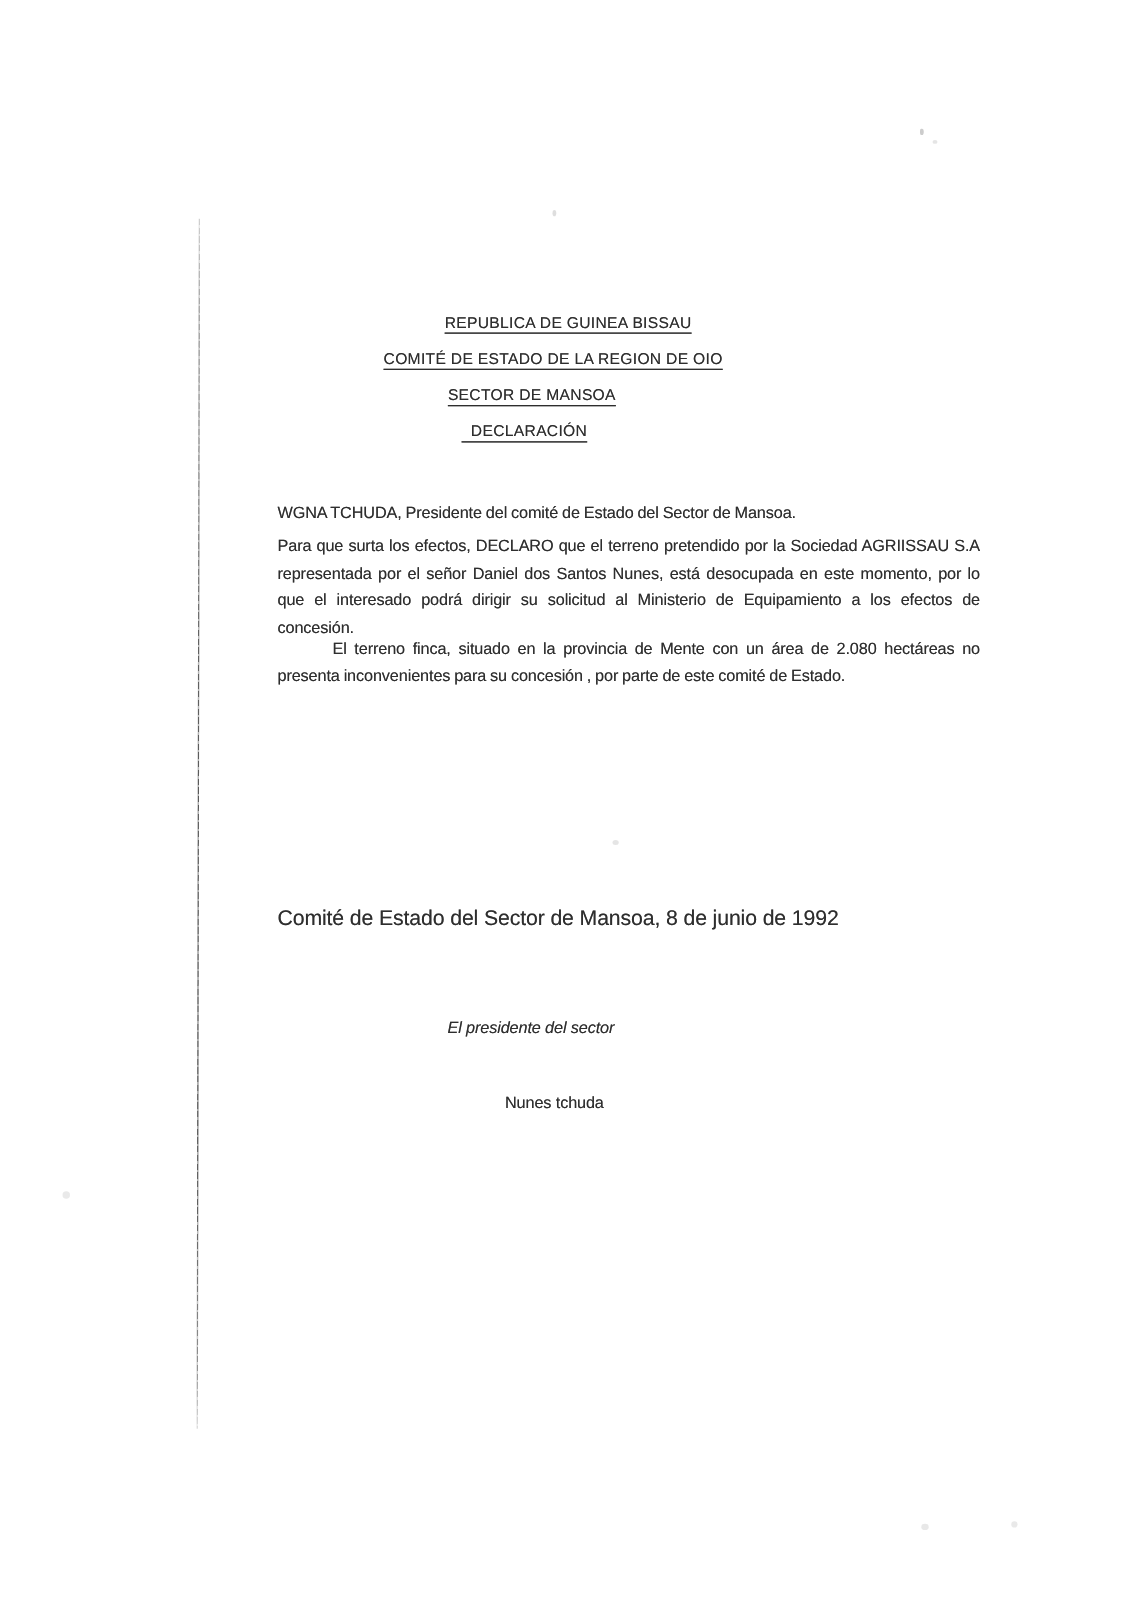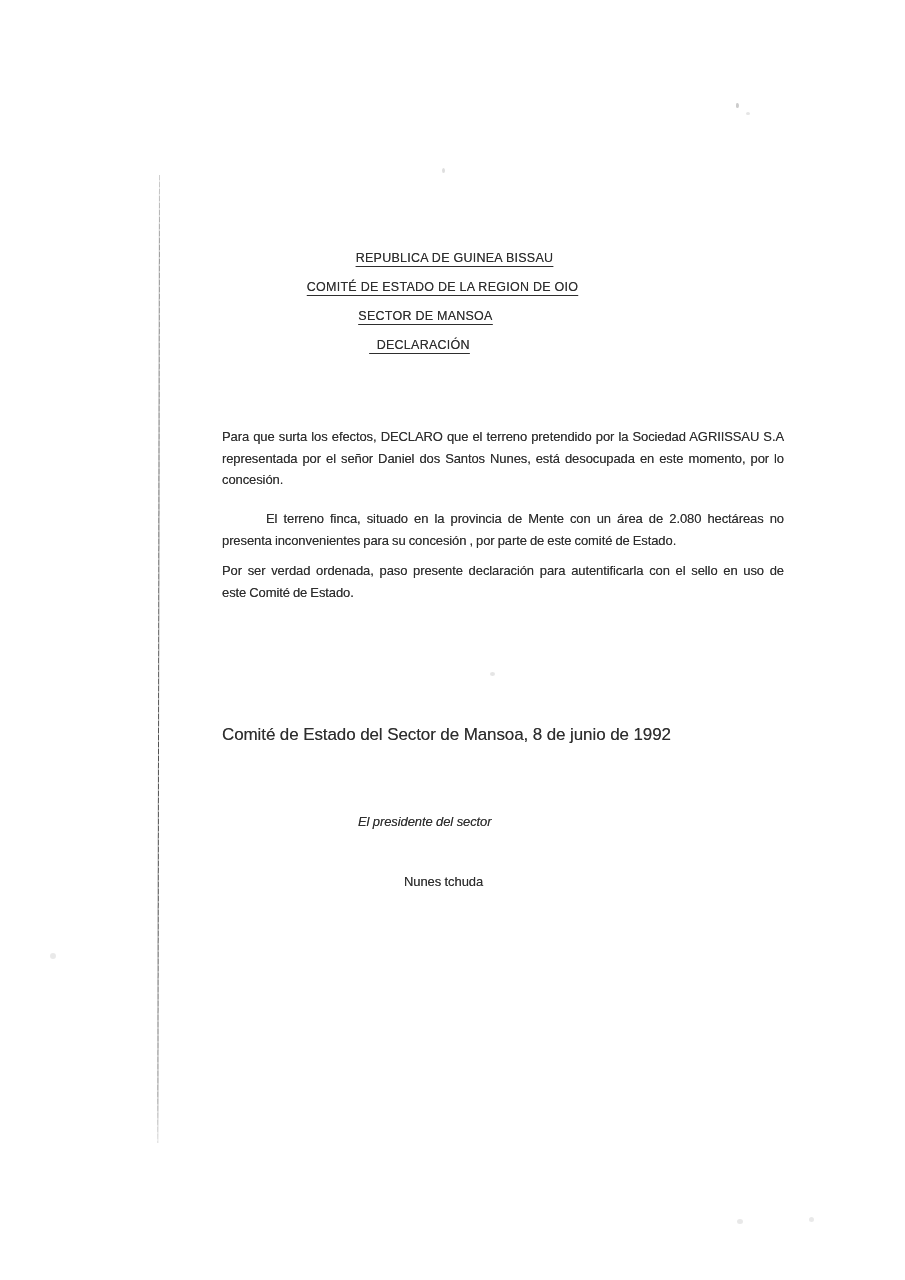--- a/index.html
+++ b/index.html
@@ -138,36 +138,36 @@
 
   <div class="fold-line"></div>
 
   <div class="headings">
     <div class="hline h1">REPUBLICA DE GUINEA BISSAU</div>
     <div class="hline h2">COMITÉ DE ESTADO DE LA REGION DE OIO</div>
     <div class="hline h3">SECTOR DE MANSOA</div>
     <div class="hline h4">  DECLARACIÓN</div>
   </div>
 
+  <div class="para p1">
+    <div class="line plain">WGNA TCHUDA, Presidente del comité de Estado del Sector de Mansoa.</div>
+  </div>
 
   <div class="para p2">
     <div class="line just">Para que surta los efectos, DECLARO que el terreno pretendido por la Sociedad AGRIISSAU S.A</div>
     <div class="line just">representada por el señor Daniel dos Santos Nunes, está desocupada en este momento, por lo</div>
+    <div class="line just">que el interesado podrá dirigir su solicitud al Ministerio de Equipamiento a los efectos de</div>
     <div class="line plain">concesión.</div>
   </div>
 
   <div class="para p3">
     <div class="line just indent">El terreno finca, situado en la provincia de Mente con un área de 2.080 hectáreas no</div>
     <div class="line plain">presenta inconvenientes para su concesión , por parte de este comité de Estado.</div>
   </div>
 
-  <div class="para p4">
-    <div class="line just">Por ser verdad ordenada, paso presente declaración para autentificarla con el sello en uso de</div>
-    <div class="line plain">este Comité de Estado.</div>
-  </div>
 
   <div class="dateline">Comité de Estado del Sector de Mansoa, 8 de junio de 1992</div>
 
   <div class="sig-title">El presidente del sector</div>
 
   <div class="sig-name">Nunes tchuda</div>
 
   <div class="speck s1"></div>
   <div class="speck s2"></div>
   <div class="speck s3"></div>

